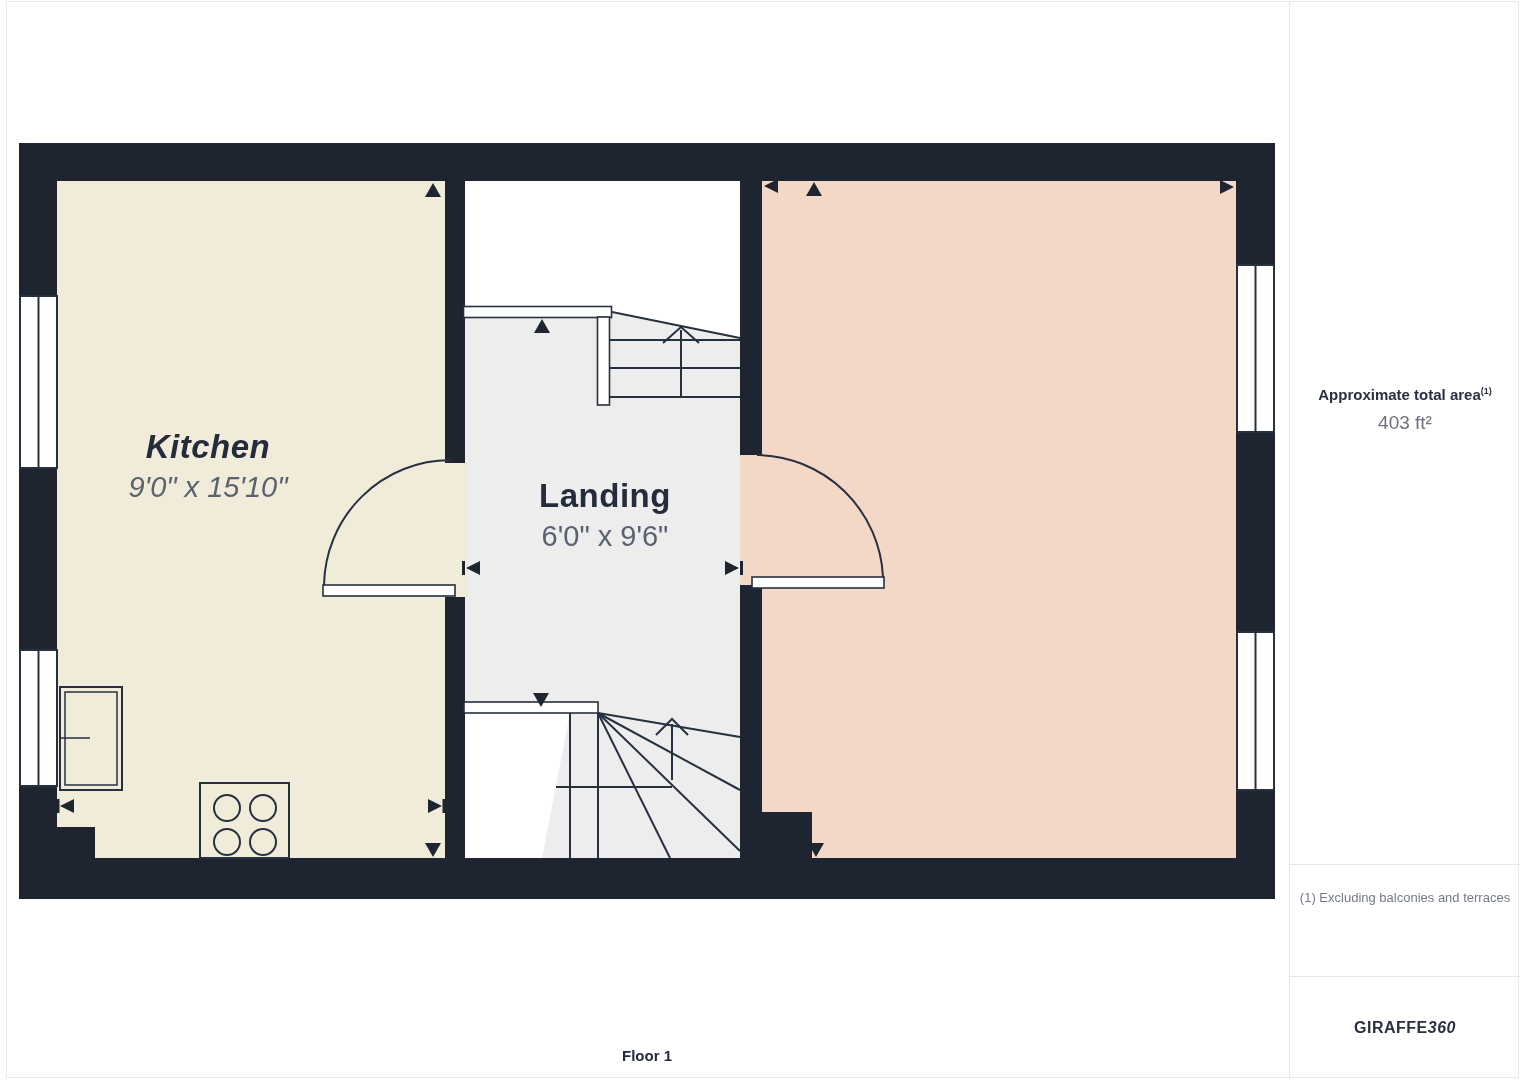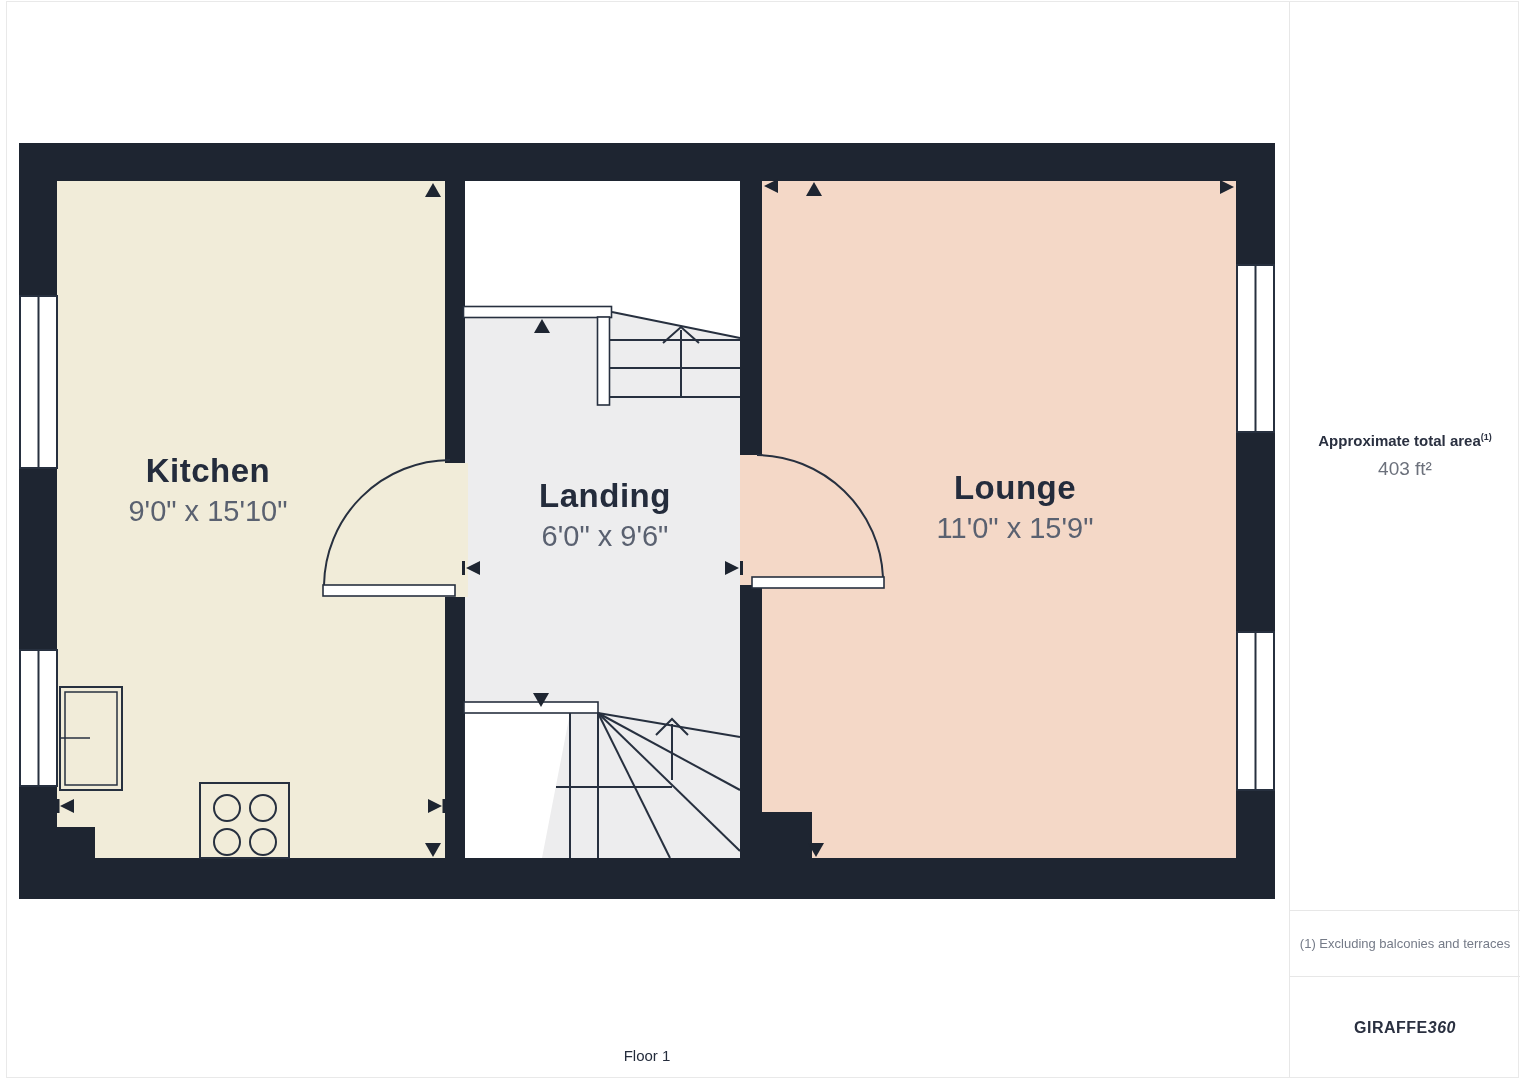--- a/index.html
+++ b/index.html
@@ -5,23 +5,23 @@
   html,body{margin:0;padding:0;background:#fff;}
   .stage{position:relative;width:1527px;height:1080px;background:#fff;overflow:hidden;
          font-family:"Liberation Sans", sans-serif;}
   .page-border{position:absolute;left:6px;top:1px;width:1513px;height:1077px;
                border:1px solid #e9e9e9;box-sizing:border-box;pointer-events:none;}
   .plan-svg{position:absolute;left:0;top:0;}
   .room-label{position:absolute;transform:translate(-50%,-50%);text-align:center;white-space:nowrap;}
   .room-name{font-size:33px;font-weight:700;color:#242c3c;letter-spacing:.5px;line-height:42px;}
   .room-dims{font-size:29px;font-weight:400;color:#5a6170;line-height:38px;}
   .floor-label{position:absolute;left:647px;top:1055px;transform:translate(-50%,-50%);
-               font-size:15px;font-weight:400;color:#242c3c;}
+               font-size:15px;font-weight:700;color:#242c3c;}
   .sidebar{position:absolute;left:1289px;top:2px;width:231px;height:1076px;
-           border-left:1px solid #e7e7e7;display:flex;flex-direction:column;box-sizing:border-box;}
+           border-left:1px solid #e7e7e7;display:flex;flex-direction:column;box-sizing:border-box;gap:46px;}
   .sb-area{flex:1;display:flex;flex-direction:column;align-items:center;justify-content:center;}
   .area-title{font-size:15px;font-weight:700;color:#2a3040;}
   .area-title sup{font-size:9px;font-weight:700;}
   .area-value{font-size:19px;color:#6b707b;margin-top:9px;}
   .sb-footnote{height:65px;border-top:1px solid #e7e7e7;display:flex;align-items:center;
                justify-content:center;font-size:13px;color:#757b88;}
   .sb-brand{height:101px;border-top:1px solid #e7e7e7;display:flex;align-items:center;justify-content:center;
             font-size:16px;color:#2a3040;letter-spacing:.5px;}
   .brand-reg{font-weight:700;}
   .brand-bold{font-weight:700;font-style:italic;}
@@ -126,31 +126,27 @@
     </g>
     <g>
       <rect x="200" y="783" width="89" height="75" fill="#f1ecd9" stroke="#27303f" stroke-width="2"></rect>
       <circle cx="227" cy="808" r="13" fill="none" stroke="#27303f" stroke-width="2"></circle>
       <circle cx="263" cy="808" r="13" fill="none" stroke="#27303f" stroke-width="2"></circle>
       <circle cx="227" cy="842" r="13" fill="none" stroke="#27303f" stroke-width="2"></circle>
       <circle cx="263" cy="842" r="13" fill="none" stroke="#27303f" stroke-width="2"></circle>
     </g>
   </svg>
 
-  <div class="room-label" style="left:208px;top:490px;">
+  <div class="room-label" style="left:208px;top:466px;font-style:italic;">
     <div class="room-name">Kitchen</div>
     <div class="room-dims">9'0" x 15'10"</div>
   </div>
   <div class="room-label" style="left:605px;top:515px;">
     <div class="room-name">Landing</div>
     <div class="room-dims">6'0" x 9'6"</div>
-  </div>
-  <div class="room-label" style="left:1015px;top:507px;">
-    <div class="room-name">Lounge</div>
-    <div class="room-dims">11'0" x 15'9"</div>
   </div>
 
   <div class="floor-label">Floor 1</div>
 
   <aside class="sidebar">
     <div class="sb-area">
       <div class="area-title"><span>Approximate total area</span><sup>(1)</sup></div>
       <div class="area-value">403 ft²</div>
     </div>
     <div class="sb-footnote">(1) Excluding balconies and terraces</div>

